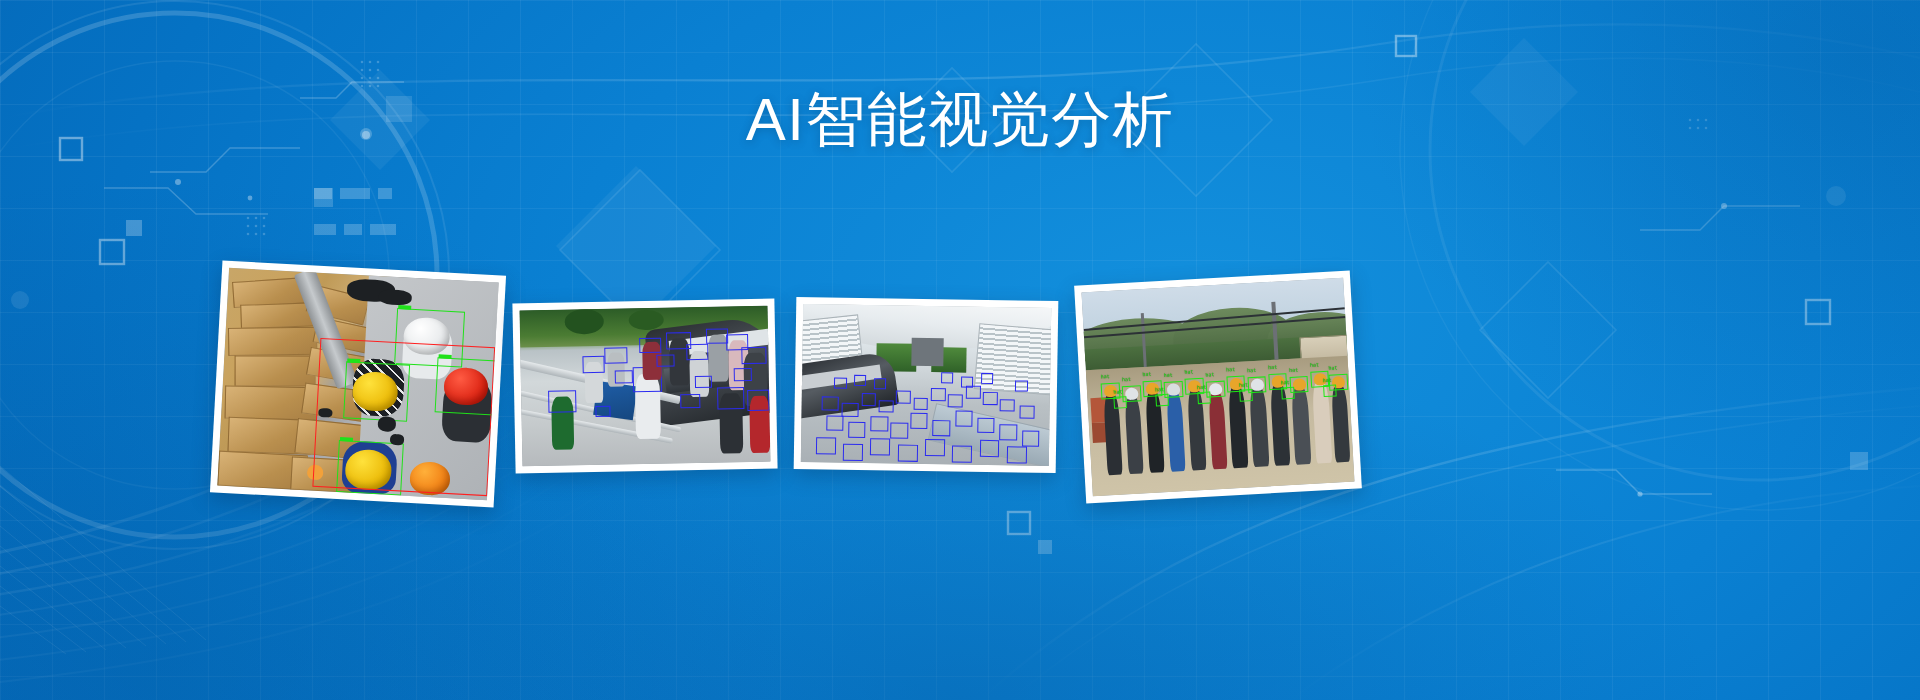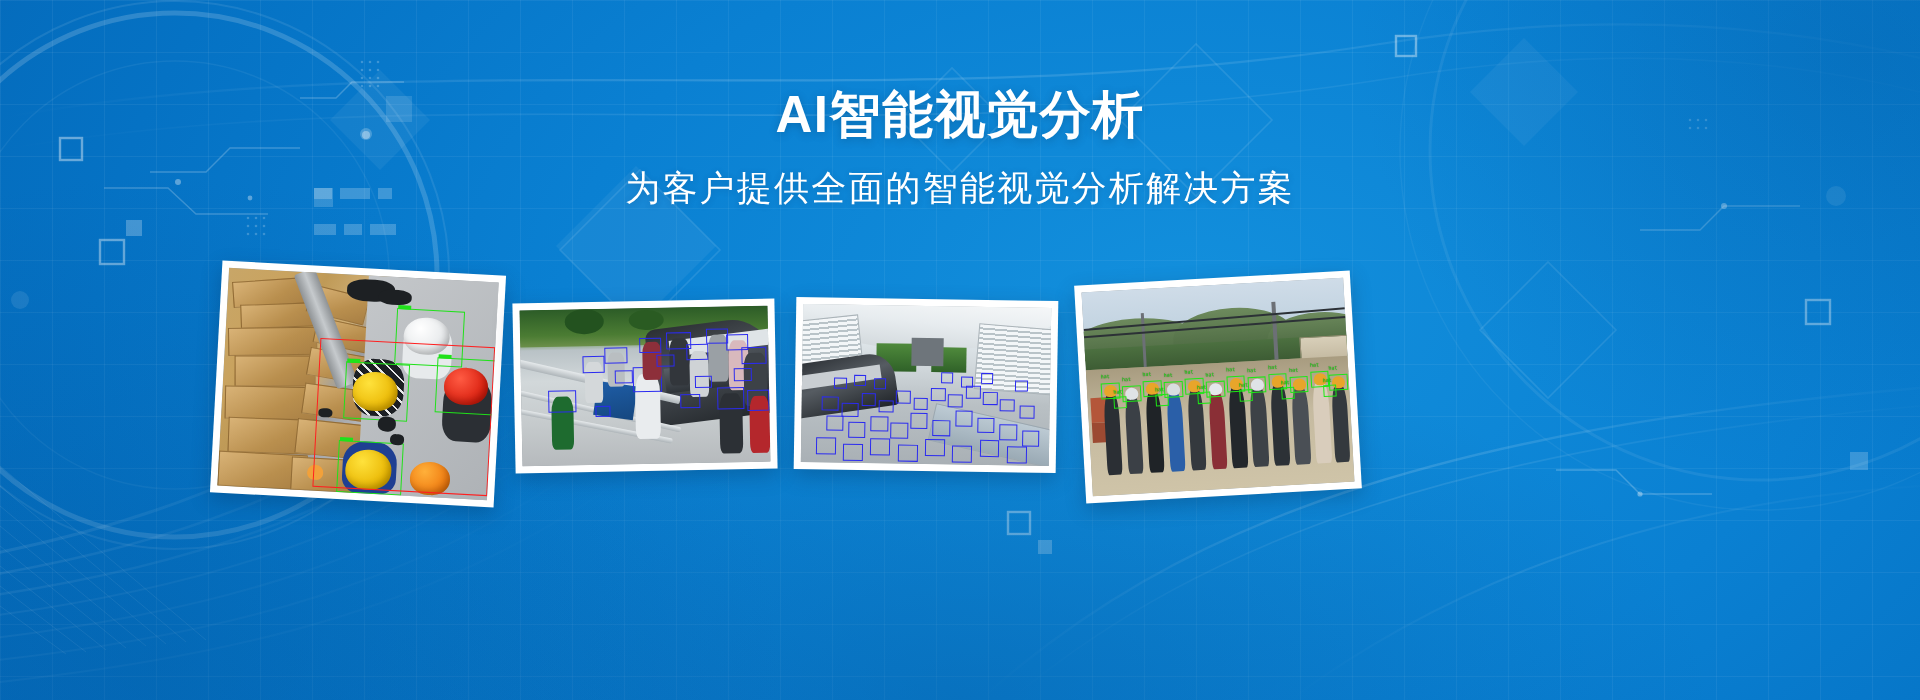--- a/index.html
+++ b/index.html
@@ -41,22 +41,22 @@
   
   .headline-wrap {
     position: absolute;
     top: 86px;
     left: 0;
     width: 1920px;
     text-align: center;
     z-index: 6;
   }
   .headline {
-    font-size: 51px;
-    font-weight: bold;
+    font-size: 60px;
+    font-weight: normal;
     color: #ffffff;
     letter-spacing: 1.5px;
     line-height: 1.12;
     text-shadow: 0 2px 9px rgba(1,52,96,0.30);
   }
   .subheadline {
     margin-top: 24px;
     font-size: 35px;
     font-weight: normal;
     color: #ffffff;
@@ -363,21 +363,20 @@
       <circle cx="366" cy="134" r="6" fill-opacity="0.22"></circle>
       <circle cx="1836" cy="196" r="10" fill-opacity="0.10"></circle>
       <circle cx="20" cy="300" r="9" fill-opacity="0.10"></circle>
     </g>
   </svg>
 
   <div class="bg-layer bg-vignette"></div>
 
   <div class="headline-wrap">
     <div class="headline">AI智能视觉分析</div>
-    <div class="subheadline">为客户提供全面的智能视觉分析解决方案</div>
   </div>
 
   <div class="strip">
 
     <div class="card" id="card-1">
       <div class="photo scene-warehouse">
         <div class="inner">
 
           <div class="carton" style="left:2%;top:4%;width:30%;height:12%;transform:rotate(-7deg);"></div>
           <div class="carton" style="left:5%;top:15%;width:28%;height:11%;transform:rotate(-5deg);"></div>

